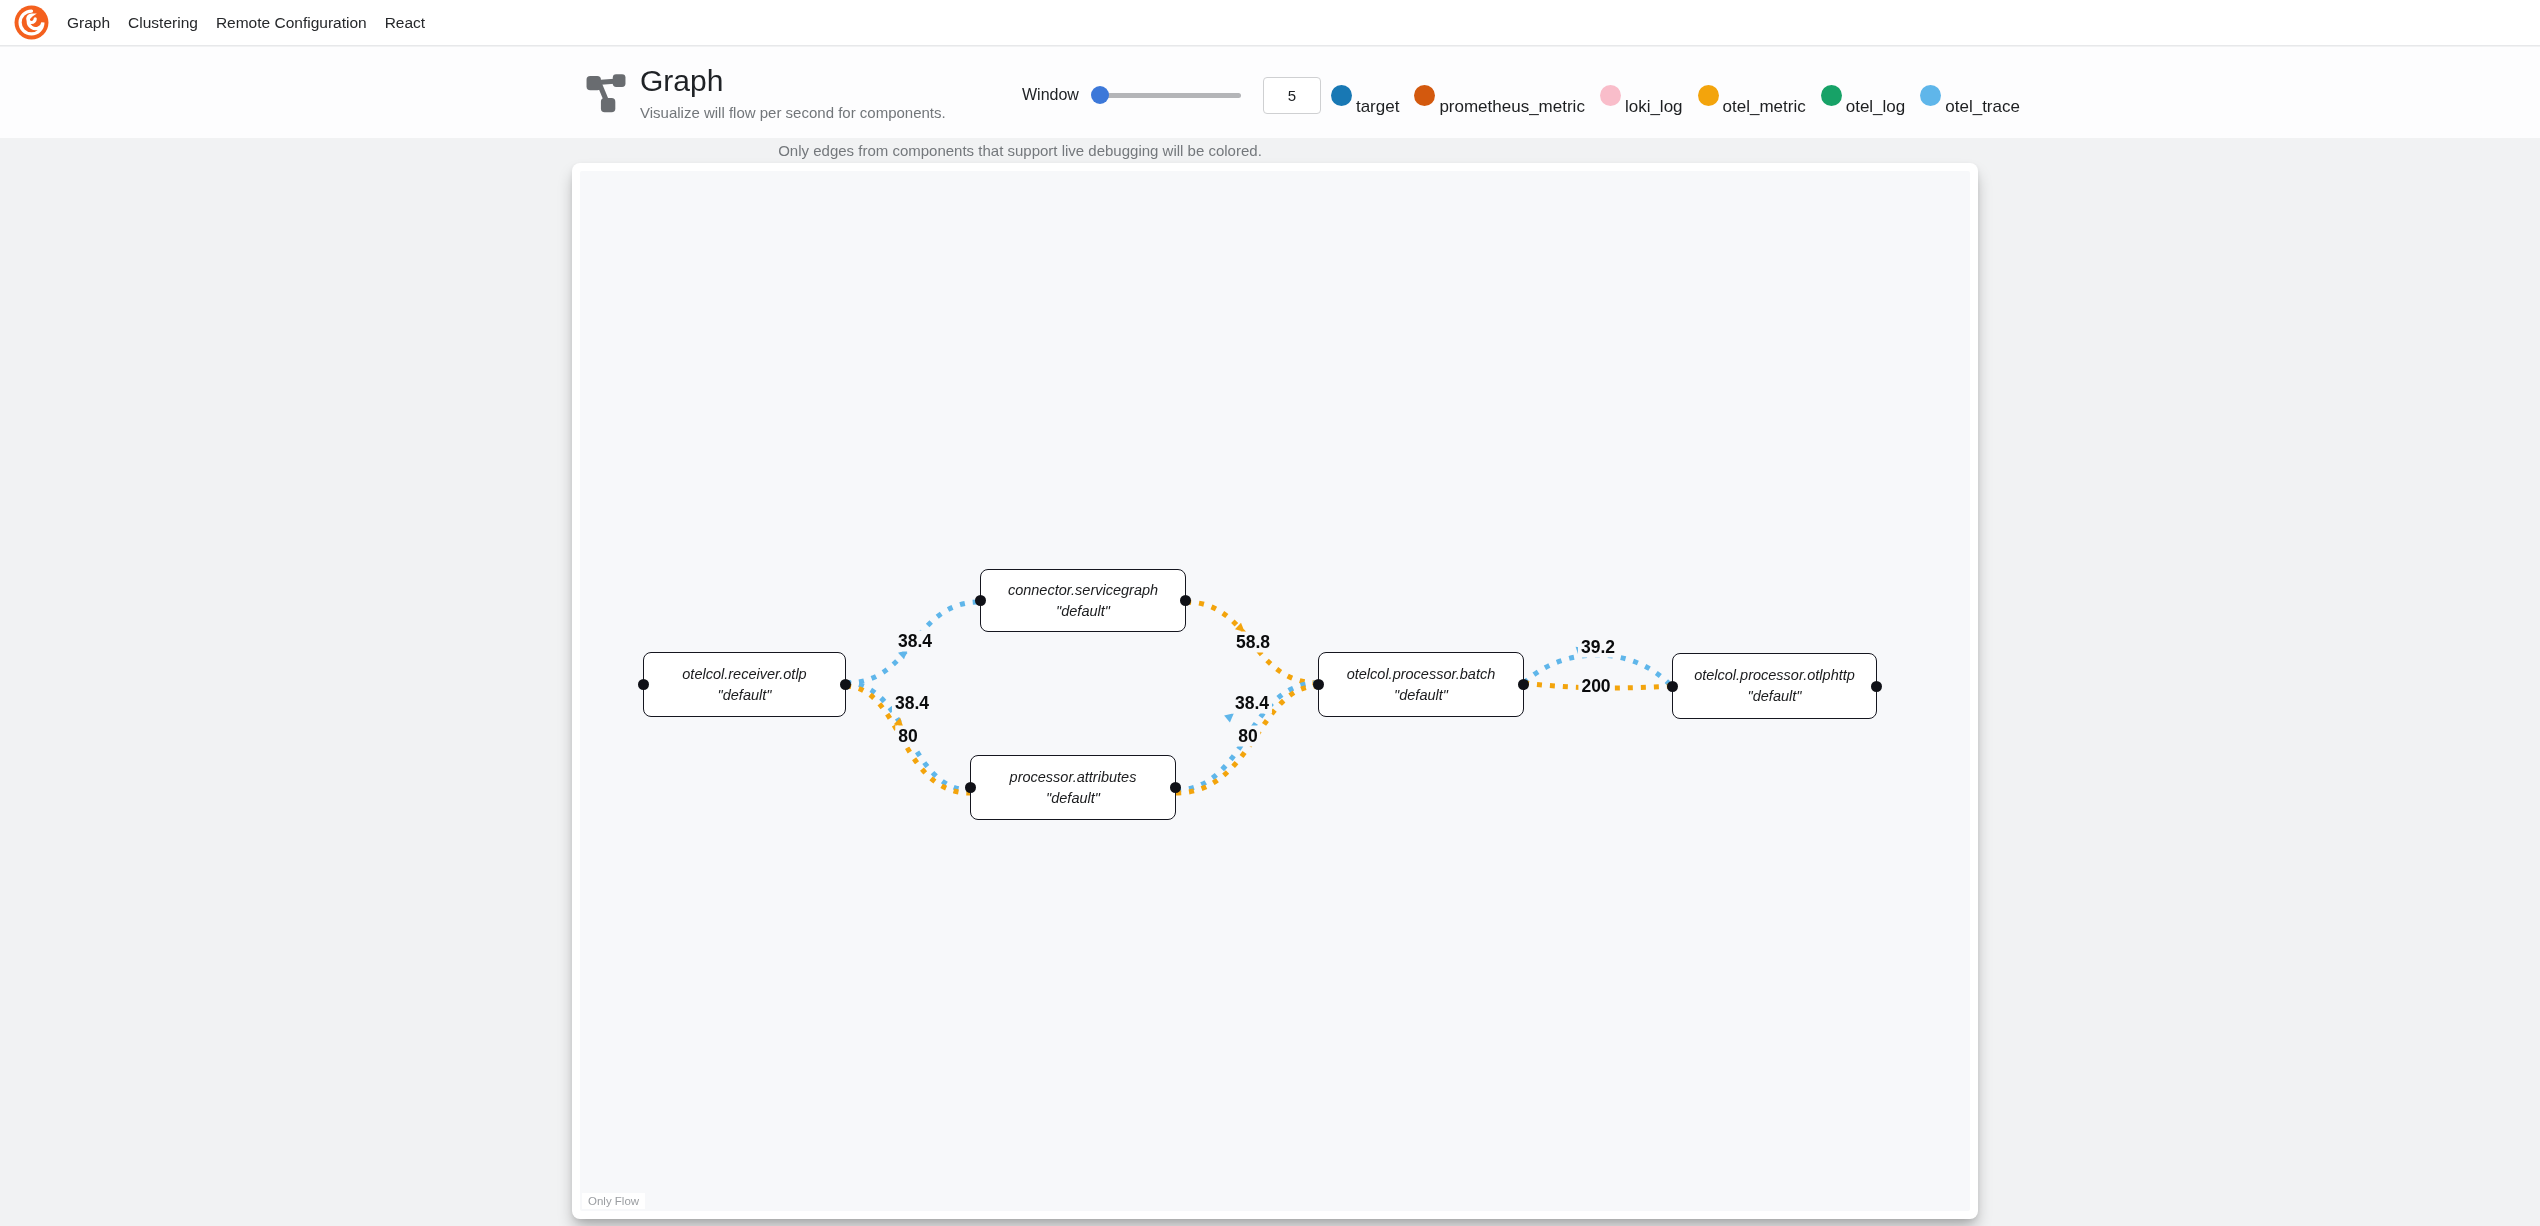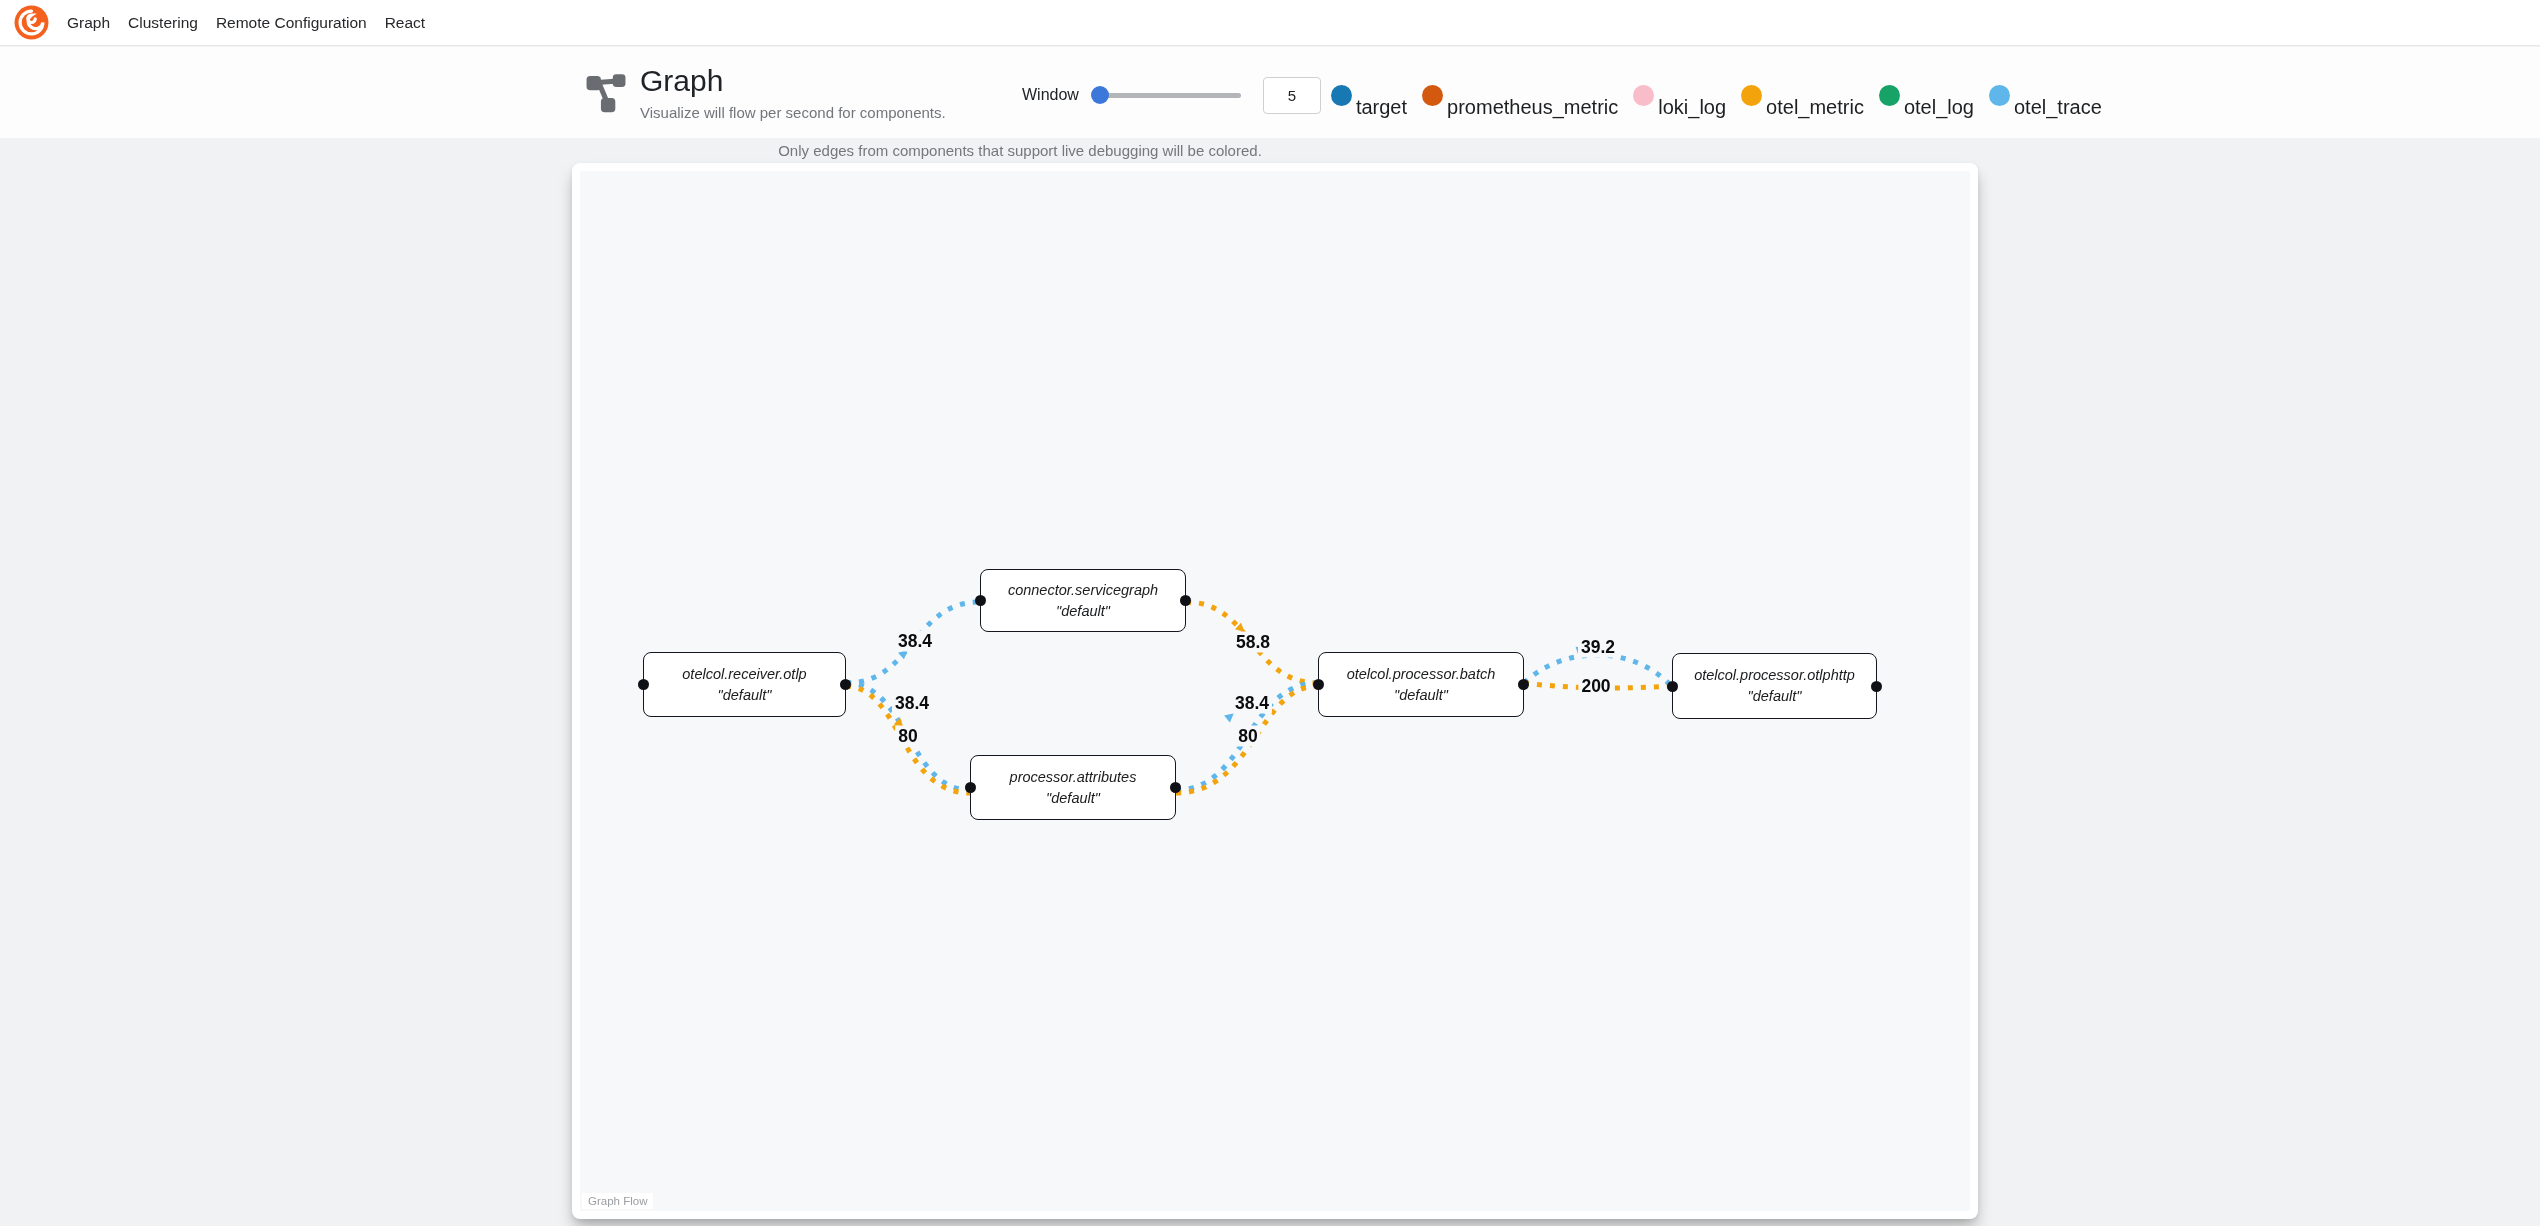--- a/index.html
+++ b/index.html
@@ -24,21 +24,21 @@
   .slider-track { position:absolute; left:0; top:7px; width:148px; height:5px; background:#b4b5b8; border-radius:3px; }
   .slider-fill  { position:absolute; left:0; top:7px; width:10px; height:5px; background:var(--slider_accent,#3c78d9); border-radius:3px; }
   .slider-thumb { position:absolute; left:-2px; top:0; width:18px; height:18px; border-radius:50%;
     background:var(--slider_accent,#3c78d9); }
   .win-input { width:58px; height:37px; border:1px solid #cfd0d2; border-radius:4px; background:#fff;
     text-align:center; font-size:15px; color:#202326; font-family:"Liberation Sans",sans-serif; margin-right:10px; }
 
   .legend { display:flex; align-items:center; gap:15px; }
   .legend-item { display:flex; align-items:center; gap:4px; }
   .legend-dot { width:21px; height:21px; border-radius:50%; }
-  .legend-label { font-size:20px; color:#1d1f21;margin-top:24px; }
+  .legend-label { font-size:17px; color:#1d1f21;margin-top:24px; }
 
   .note { position:absolute; left:0; top:142px; width:2040px; text-align:center;
     font-size:15px; color:#74787c; }
 
   
   .panel { position:absolute; left:572px; top:163px; width:1406px; height:1056px;
     background:#ffffff; border-radius:8px; padding:8px;
     box-shadow:0 10px 16px -2px rgba(0,0,0,0.28), 0 2px 5px rgba(0,0,0,0.07); }
   .canvas { position:relative; width:1390px; height:1040px; background:#f7f8fa; border-radius:2px; }
   .edges-svg { position:absolute; left:0; top:0; width:1390px; height:1040px; }
@@ -194,15 +194,15 @@
       <span class="handle handle-r"></span>
     </div>
 
     <div class="node" style="left:1092px;top:482px;width:205px;height:66px">
       <div>otelcol.processor.otlphttp</div>
       <div>"default"</div>
       <span class="handle handle-l"></span>
       <span class="handle handle-r"></span>
     </div>
 
-    <div class="attribution">Graph Flow</div>
+    <div class="attribution">Only Flow</div>
   </div>
 </div>
 
 </body></html>

